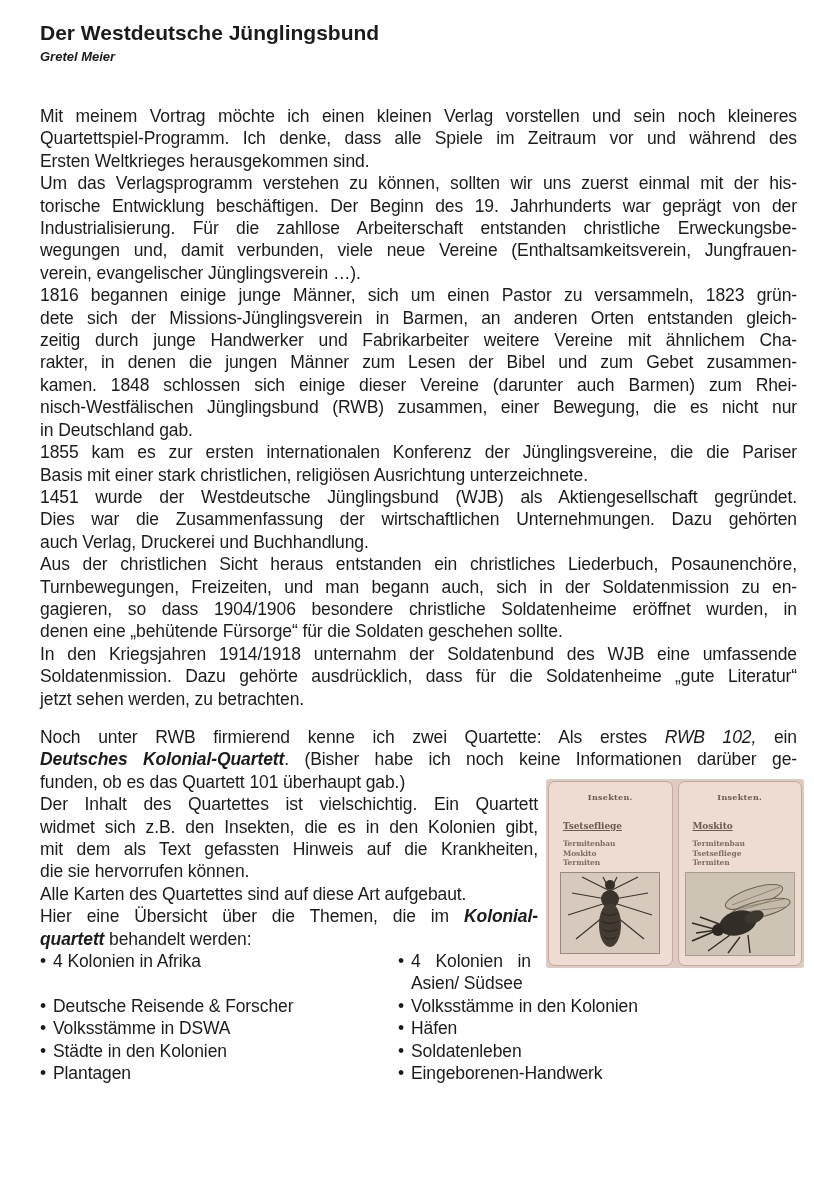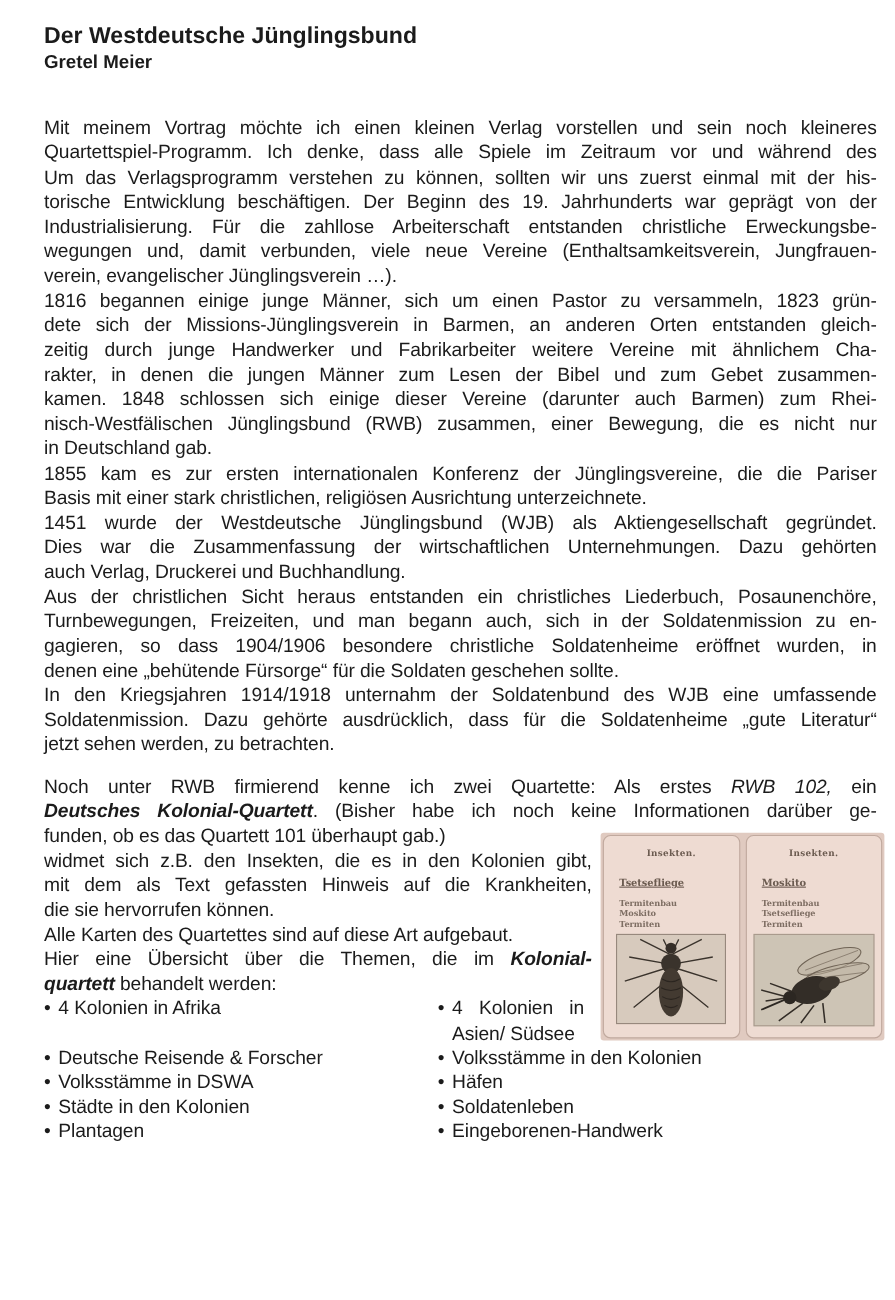--- a/index.html
+++ b/index.html
@@ -9,21 +9,21 @@
     color:#1b1b1b;
     -webkit-font-smoothing:antialiased;
   }
   .page {
     position:relative; box-sizing:border-box;
     width:814px; height:1182px;
     padding:20px 29px 0 28px;
     margin-left:12px;
   }
   h1.title { margin:0; font-size:21px; line-height:25px; font-weight:bold; }
-  h2.author { margin:1px 0 0 0; font-size:17px; line-height:21px; font-weight:bold; }
+  h2.author { margin:1px 0 0 0; font-size:13px; line-height:21px; font-weight:bold;font-style:italic; }
 
   .bodytext { margin-top:38px; font-size:17.5px; line-height:22.4px; letter-spacing:-0.1px; }
   .para { margin:0; }
   .ln { text-align:justify; text-align-last:justify; }
   .ln.end { text-align-last:left; }
   .spacer { height:16px; }
   em.it { font-style:italic; font-weight:normal; }
   strong.bi { font-style:italic; font-weight:bold; }
 
   .wrap-section { position:relative; }
@@ -73,20 +73,21 @@
 <div class="page">
 
   <h1 class="title">Der Westdeutsche Jünglingsbund</h1>
   <h2 class="author">Gretel Meier</h2>
 
   <div class="bodytext">
 
     <div class="para">
       <div class="ln">Mit meinem Vortrag möchte ich einen kleinen Verlag vorstellen und sein noch kleineres</div>
       <div class="ln">Quartettspiel-Programm. Ich denke, dass alle Spiele im Zeitraum vor und während des</div>
+      <div class="ln end">Ersten Weltkrieges herausgekommen sind.</div>
     </div>
 
     <div class="para">
       <div class="ln">Um das Verlagsprogramm verstehen zu können, sollten wir uns zuerst einmal mit der his-</div>
       <div class="ln">torische Entwicklung beschäftigen. Der Beginn des 19. Jahrhunderts war geprägt von der</div>
       <div class="ln">Industrialisierung. Für die zahllose Arbeiterschaft entstanden christliche Erweckungsbe-</div>
       <div class="ln">wegungen und, damit verbunden, viele neue Vereine (Enthaltsamkeitsverein, Jungfrauen-</div>
       <div class="ln end">verein, evangelischer Jünglingsverein …).</div>
     </div>
 
@@ -129,20 +130,21 @@
     <div class="para">
       <div class="ln"><span>Noch unter RWB firmierend kenne ich zwei Quartette: Als erstes </span><em class="it">RWB 102,</em><span> ein</span></div>
       <div class="ln"><strong class="bi">Deutsches Kolonial-Quartett</strong><span>. (Bisher habe ich noch keine Informationen darüber ge-</span></div>
       <div class="ln end">funden, ob es das Quartett 101 überhaupt gab.)</div>
     </div>
 
 
     <div class="wrap-section">
 
       <div class="narrow para">
+        <div class="ln">Der Inhalt des Quartettes ist vielschichtig. Ein Quartett</div>
         <div class="ln">widmet sich z.B. den Insekten, die es in den Kolonien gibt,</div>
         <div class="ln">mit dem als Text gefassten Hinweis auf die Krankheiten,</div>
         <div class="ln end">die sie hervorrufen können.</div>
       </div>
 
       <div class="para">
         <div class="ln end">Alle Karten des Quartettes sind auf diese Art aufgebaut.</div>
       </div>
 
       <div class="narrow para">

